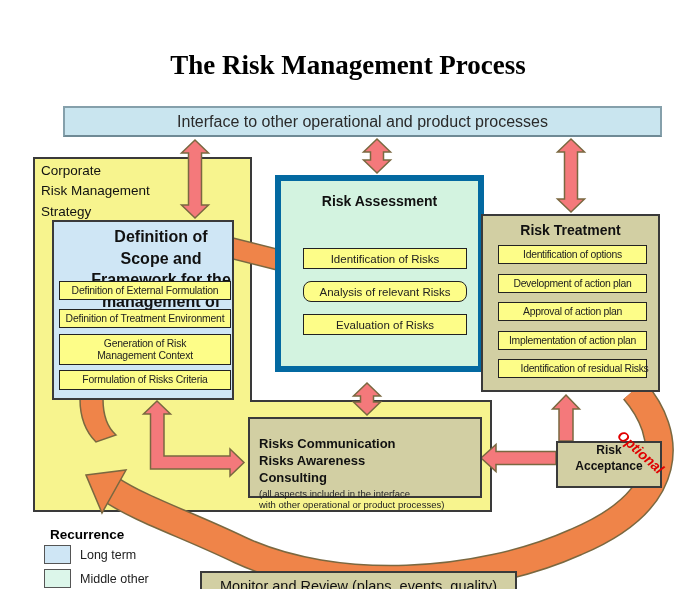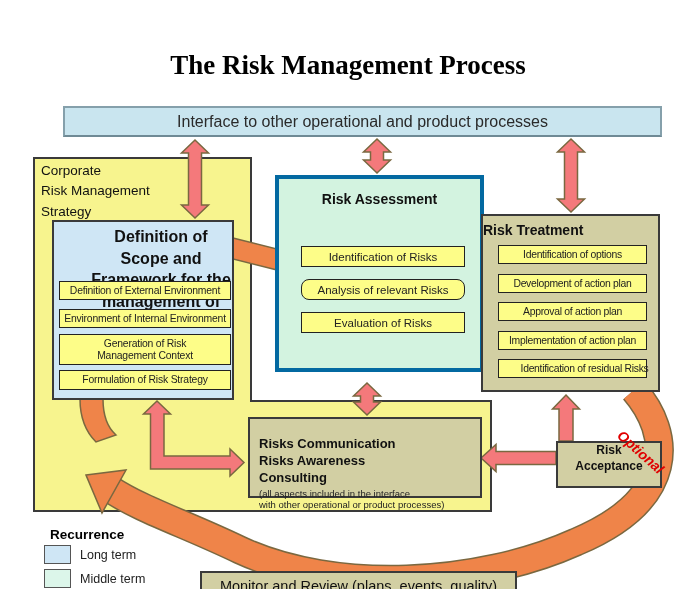--- a/index.html
+++ b/index.html
@@ -19,27 +19,27 @@
   #strategy-tall{left:33px;top:113px;width:219px;height:355px;background:#f7f48e;border:2px solid #3a3a3a;z-index:1;}
   #strategy-wide{left:250px;top:356px;width:242px;height:112px;background:#f7f48e;border:2px solid #3a3a3a;border-left:none;z-index:1;}
   #strategy-patch{left:246px;top:359px;width:10px;height:106px;background:#f7f48e;z-index:1;}
   #strategy-title{left:41px;top:117px;width:200px;font-size:13.5px;line-height:1.5;color:#111;z-index:3;}
 
   #scope-box{left:52px;top:176px;width:182px;height:180px;background:#cfe6f5;border:2px solid #3a3a3a;z-index:3;}
   #scope-title{left:0;top:4px;width:100%;text-align:center;font-weight:bold;font-size:16px;line-height:1.35;color:#111;padding-left:36px;}
   .scope-item{left:5px;width:172px;background:#fdfd88;border:1px solid #222;z-index:3;
     display:flex;align-items:center;justify-content:center;font-size:10.4px;letter-spacing:-0.2px;color:#222;text-align:center;line-height:1.15;}
 
-  #assessment-box{left:275px;top:131px;width:209px;height:197px;background:#d3f3e0;border:4px solid #0369a1;z-index:3;}
+  #assessment-box{left:275px;top:131px;width:209px;height:197px;background:#d3f3e0;border:6px solid #0369a1;z-index:3;}
   #assessment-title{left:0;top:12px;width:100%;text-align:center;font-weight:bold;font-size:14px;color:#111;}
   .assessment-item{left:22px;width:164px;height:21px;background:#fdfd88;border:1px solid #222;
     display:flex;align-items:center;justify-content:center;font-size:11.5px;color:#222;}
 
   #treatment-box{left:481px;top:170px;width:179px;height:178px;background:#d2cfa3;border:2px solid #3a3a3a;z-index:3;}
-  #treatment-title{left:0;top:6px;width:100%;font-weight:bold;font-size:14px;color:#111;}
+  #treatment-title{left:0;top:6px;width:100%;text-align:center;font-weight:bold;font-size:14px;color:#111;}
   .treatment-item{left:15px;width:149px;height:19px;background:#fdfd88;border:1px solid #222;
     display:flex;align-items:center;justify-content:center;font-size:10.4px;letter-spacing:-0.3px;color:#222;white-space:nowrap;}
 
   #communication-box{left:248px;top:373px;width:234px;height:81px;background:#d2cfa3;border:2px solid #3a3a3a;z-index:3;padding:17px 0 0 9px;}
   .comm-line{font-weight:bold;font-size:13px;line-height:1.3;color:#111;}
   #comm-note{font-size:9.5px;line-height:1.2;color:#222;margin-top:1px;}
 
   #acceptance-box{left:556px;top:397px;width:106px;height:47px;background:#d2cfa3;border:2px solid #3a3a3a;z-index:3;
     display:flex;align-items:flex-start;justify-content:center;text-align:center;font-weight:bold;font-size:12px;line-height:1.3;color:#111;}
   #optional-label{left:625px;top:383px;z-index:4;font-weight:bold;font-style:italic;font-size:14px;color:#e00000;
@@ -94,25 +94,25 @@
     <polygon class="salmon" points="367,339 380.5,352 373.5,352 373.5,358 380.5,358 367,371 353.5,358 360.5,358 360.5,352 353.5,352"></polygon>
     <polygon class="salmon" points="157,357 170.5,370 164,370 164,412 230,412 230,405 244,418.5 230,432 230,425 150.5,425 150.5,370 143.5,370"></polygon>
     <polygon class="salmon" points="481,414 496,400.5 496,407.5 556,407.5 556,420.5 496,420.5 496,427.5"></polygon>
     <polygon class="salmon" points="566,351 579.5,365 573,365 573,397 559,397 559,365 552.5,365"></polygon>
   </svg>
 
   <div id="scope-box" class="abs">
     <div id="scope-title" class="abs preline">Definition of Scope and
 Framework for the
 management of risks</div>
-    <div class="abs scope-item preline" style="top:59px;height:19px;">Definition of External Environment</div>
-    <div class="abs scope-item preline" style="top:87px;height:19px;">Environment of Internal Environment</div>
+    <div class="abs scope-item preline" style="top:59px;height:19px;">Definition of External Formulation</div>
+    <div class="abs scope-item preline" style="top:87px;height:19px;">Definition of Treatment Environment</div>
     <div class="abs scope-item preline" style="top:112px;height:31px;">Generation of Risk
 Management Context</div>
-    <div class="abs scope-item preline" style="top:148px;height:20px;">Formulation of Risk Strategy</div>
+    <div class="abs scope-item preline" style="top:148px;height:20px;">Formulation of Risks Criteria</div>
   </div>
 
   <div id="assessment-box" class="abs">
     <div id="assessment-title" class="abs">Risk Assessment</div>
     <div class="abs assessment-item" style="top:67px;">Identification of Risks</div>
     <div class="abs assessment-item" style="top:100px;border-radius:8px;">Analysis of relevant Risks</div>
     <div class="abs assessment-item" style="top:133px;">Evaluation of Risks</div>
   </div>
 
   <div id="treatment-box" class="abs">
@@ -143,21 +143,21 @@
   </div>
 
   <div id="legend" class="abs">
     <div id="legend-title">Recurrence</div>
     <div class="legend-row">
       <div class="legend-swatch" style="background: rgb(207, 230, 245);"></div>
       <div class="legend-label">Long term</div>
     </div>
     <div class="legend-row">
       <div class="legend-swatch" style="background: rgb(220, 246, 234);"></div>
-      <div class="legend-label">Middle term</div>
+      <div class="legend-label">Middle other</div>
     </div>
     <div class="legend-row">
       <div class="legend-swatch" style="background: rgb(210, 207, 163);"></div>
       <div class="legend-label">Short term</div>
     </div>
   </div>
 
 </div>
 
 </body></html>

